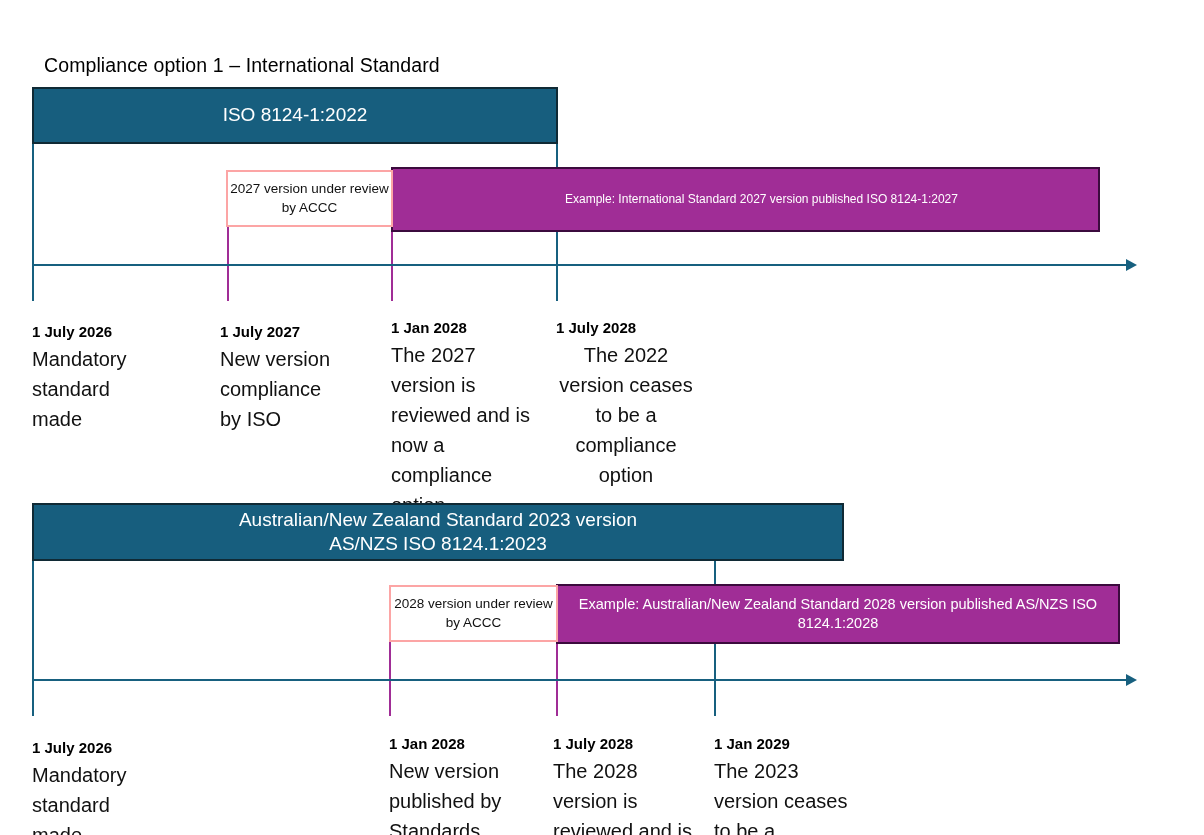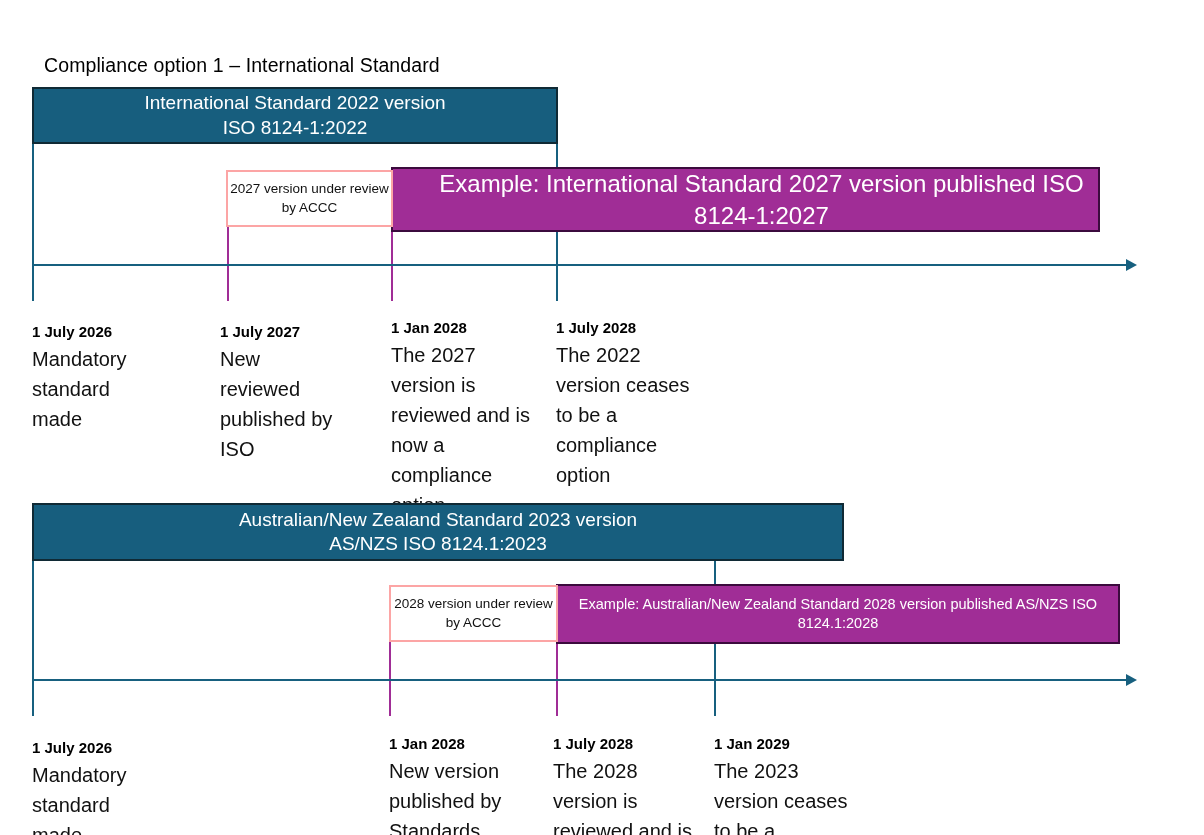--- a/index.html
+++ b/index.html
@@ -54,21 +54,21 @@
     border: 2px solid #3B0B3D;
     box-sizing: border-box;
     color: #ffffff;
     display: flex;
     align-items: center;
     justify-content: center;
     text-align: center;
     line-height: 1.30;
     font-weight: 400;
   }
-  .example-bar.big { font-size: 24px; padding-left: 32px; }
+  .example-bar.big { font-size: 12px; padding-left: 32px; }
   .example-bar.small { font-size: 14.5px; }
 
   
   .review-box {
     background: #ffffff;
     border: 2px solid #fca5a5;
     box-sizing: border-box;
     color: #111111;
     display: flex;
     align-items: center;
@@ -108,21 +108,20 @@
 </style>
 </head>
 <body>
 
 <div class="canvas">
 
   <div class="abs section-title" style="left:44px; top:18px;">Compliance option 1 – International Standard</div>
 
   <div class="abs std-bar" style="left:32px; top:51px; width:526px; height:57px;">
     <div>
-      <span>International Standard 2022 version</span>
       <span class="l2">ISO 8124-1:2022</span>
     </div>
   </div>
 
   <div class="abs vline-blue" style="left:32px;  top:108px; height:157px;"></div>
   <div class="abs vline-purple" style="left:227px; top:134px; height:131px;"></div>
   <div class="abs vline-purple" style="left:391px; top:134px; height:131px;"></div>
   <div class="abs vline-blue" style="left:556px; top:108px; height:157px;"></div>
 
   <div class="abs example-bar big" style="left:391px; top:131px; width:709px; height:65px;">
@@ -142,31 +141,31 @@
   <div class="abs axis-line" style="left:32px; top:228px; width:1096px;"></div>
   <div class="abs axis-arrow" style="left:1126px; top:223px;"></div>
 
   <div class="abs milestone" style="left:32px; top:286px; width:160px;">
     <div class="m-date">1 July 2026</div>
     <div class="m-desc" style="width:92px;">Mandatory standard made</div>
   </div>
 
   <div class="abs milestone" style="left:220px; top:286px; width:160px;">
     <div class="m-date">1 July 2027</div>
-    <div class="m-desc" style="width:113px;">New reviewed published by ISO</div>
+    <div class="m-desc" style="width:113px;">New version compliance by ISO</div>
   </div>
 
   <div class="abs milestone" style="left:391px; top:282px; width:165px;">
     <div class="m-date">1 Jan 2028</div>
     <div class="m-desc" style="width:153px;">The 2027 version is reviewed and is now a compliance option</div>
   </div>
 
   <div class="abs milestone" style="left:556px; top:282px; width:150px;">
     <div class="m-date">1 July 2028</div>
-    <div class="m-desc" style="width:140px;">The 2022 version ceases to be a compliance option</div>
+    <div class="m-desc" style="width:140px;text-align:center;">The 2022 version ceases to be a compliance option</div>
   </div>
 
 
   <div class="abs std-bar" style="left:32px; top:467px; width:812px; height:58px;">
     <div>
       <span>Australian/New Zealand Standard 2023 version</span>
       <span class="l2">AS/NZS ISO 8124.1:2023</span>
     </div>
   </div>
 

